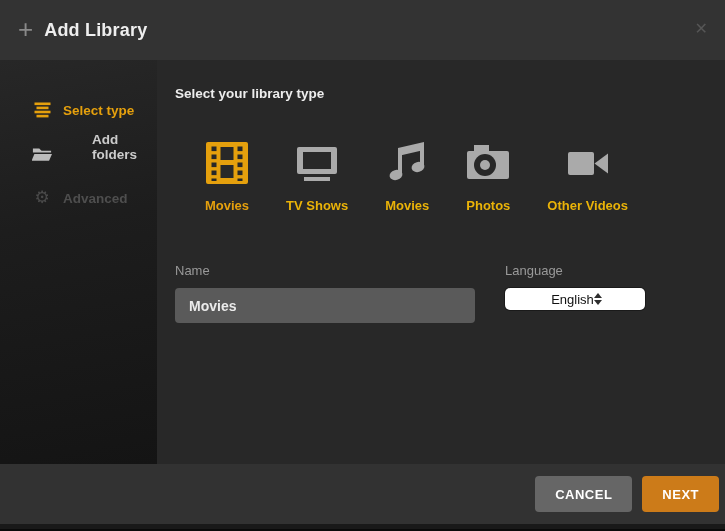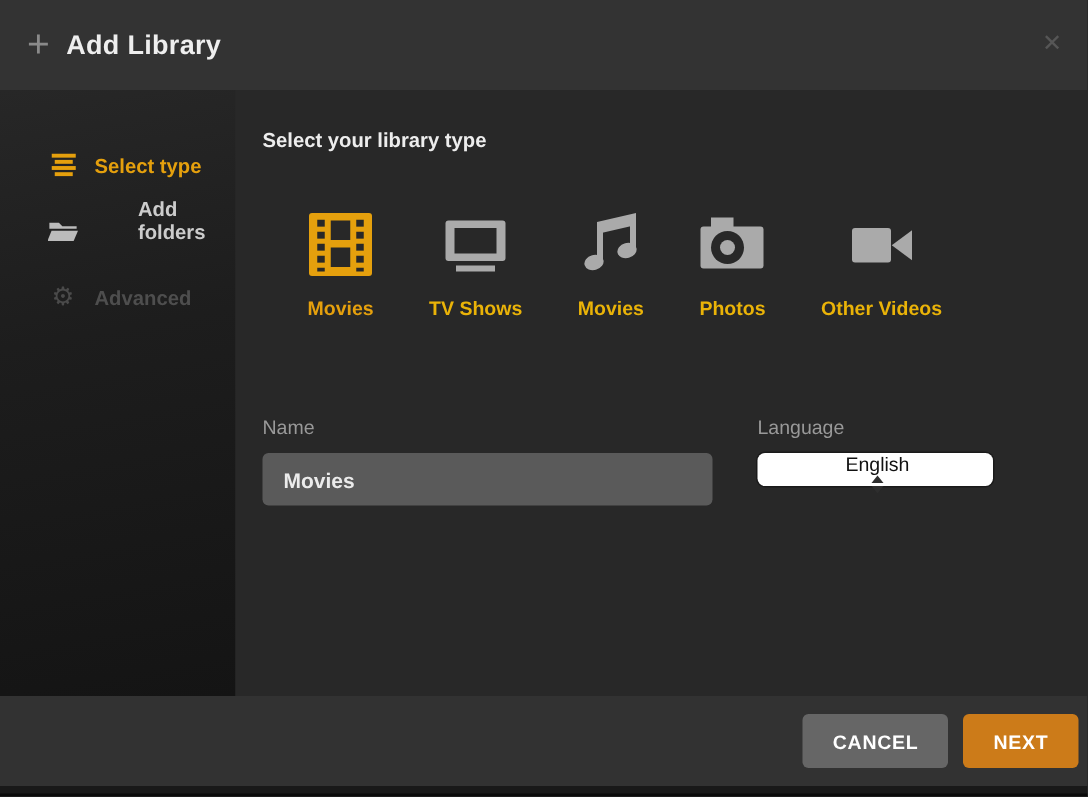--- a/index.html
+++ b/index.html
@@ -28,29 +28,29 @@
   
   .main { position:absolute; top:60px; left:157px; right:0; bottom:67px; background:#282828;
           padding:26px 0 0 18px; }
   .heading { font-size:13.5px; font-weight:bold; color:#ededed; }
   .types { display:flex; gap:37px; margin-top:40px; margin-left:30px; }
   .type { display:flex; flex-direction:column; align-items:center; gap:13px; cursor:pointer; }
   .type .tlabel { font-size:13px; font-weight:600; color:#eab308; white-space:nowrap; }
   .type.selected .tlabel { color:#e5a00d; }
   .type svg { display:block; }
 
-  .fields { display:flex; margin-top:64px; gap:30px; align-items:flex-start; }
+  .fields { display:flex; margin-top:50px; gap:30px; align-items:flex-start; }
   .field label { display:block; font-size:13px; color:#999999; margin-bottom:10px; }
   .name-input { width:300px; height:35px; background:#5a5a5a; border:none; border-radius:4px;
                 color:#ebebeb; font-size:14px; font-weight:600; padding:0 14px;
                 font-family:"Liberation Sans","DejaVu Sans",sans-serif; outline:none; }
-  .select { width:157px; height:22px; background:#ffffff; border-radius:5px; display:flex;
-            align-items:center; justify-content:space-between; padding:0 7px 0 10px;
+  .select { width:140px; height:22px; background:#ffffff; border-radius:5px; display:flex;
+            align-items:center; justify-content:center; padding:0 7px 0 10px;
             font-size:13px; color:#111111; cursor:pointer; margin-top:2px;
-            box-shadow:0 0 0 1px rgba(0,0,0,0.35);flex-direction:column; }
+            box-shadow:0 0 0 1px rgba(0,0,0,0.35); }
   .arrows { display:flex; flex-direction:column; gap:2px; }
   .arrow-up { width:0; height:0; border-left:4px solid transparent; border-right:4px solid transparent;
               border-bottom:5px solid #2e2e2e; }
   .arrow-down { width:0; height:0; border-left:4px solid transparent; border-right:4px solid transparent;
                 border-top:5px solid #2e2e2e; }
 
   
   .footer { position:absolute; left:0; right:0; bottom:7px; height:60px; background:#323232;
             display:flex; align-items:center; justify-content:flex-end; gap:10px; padding-right:6px; }
   .btn { height:36px; border:none; border-radius:4px; color:#ffffff; font-size:13px; font-weight:bold;

